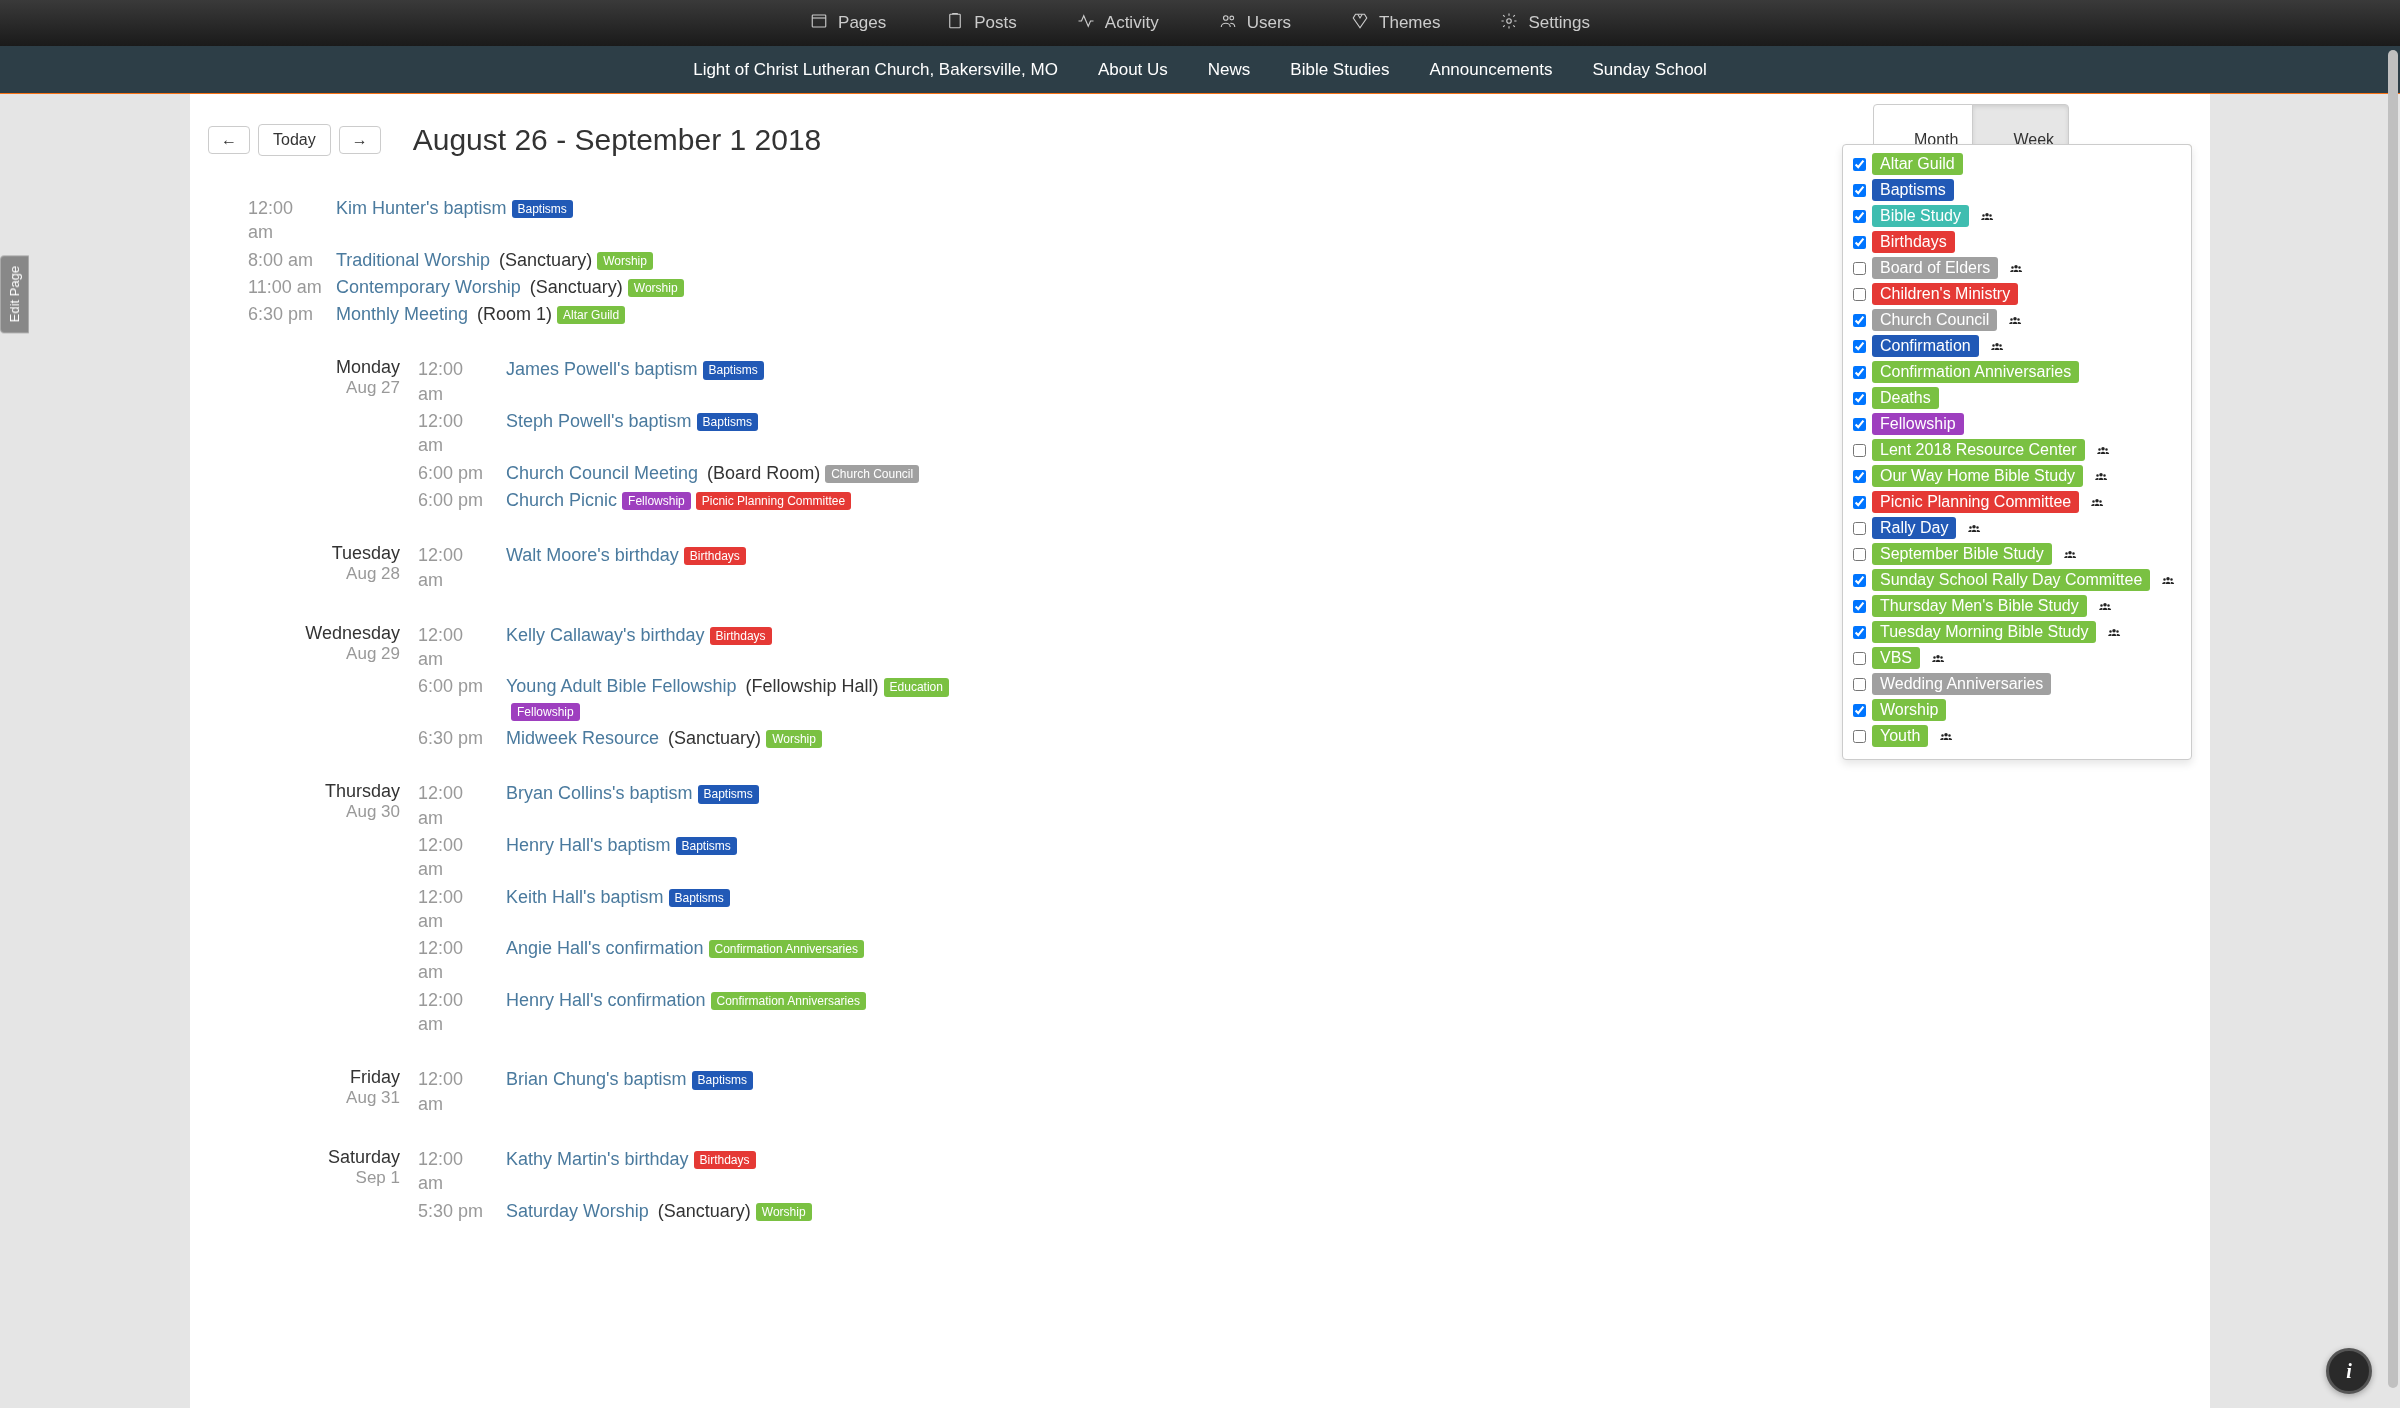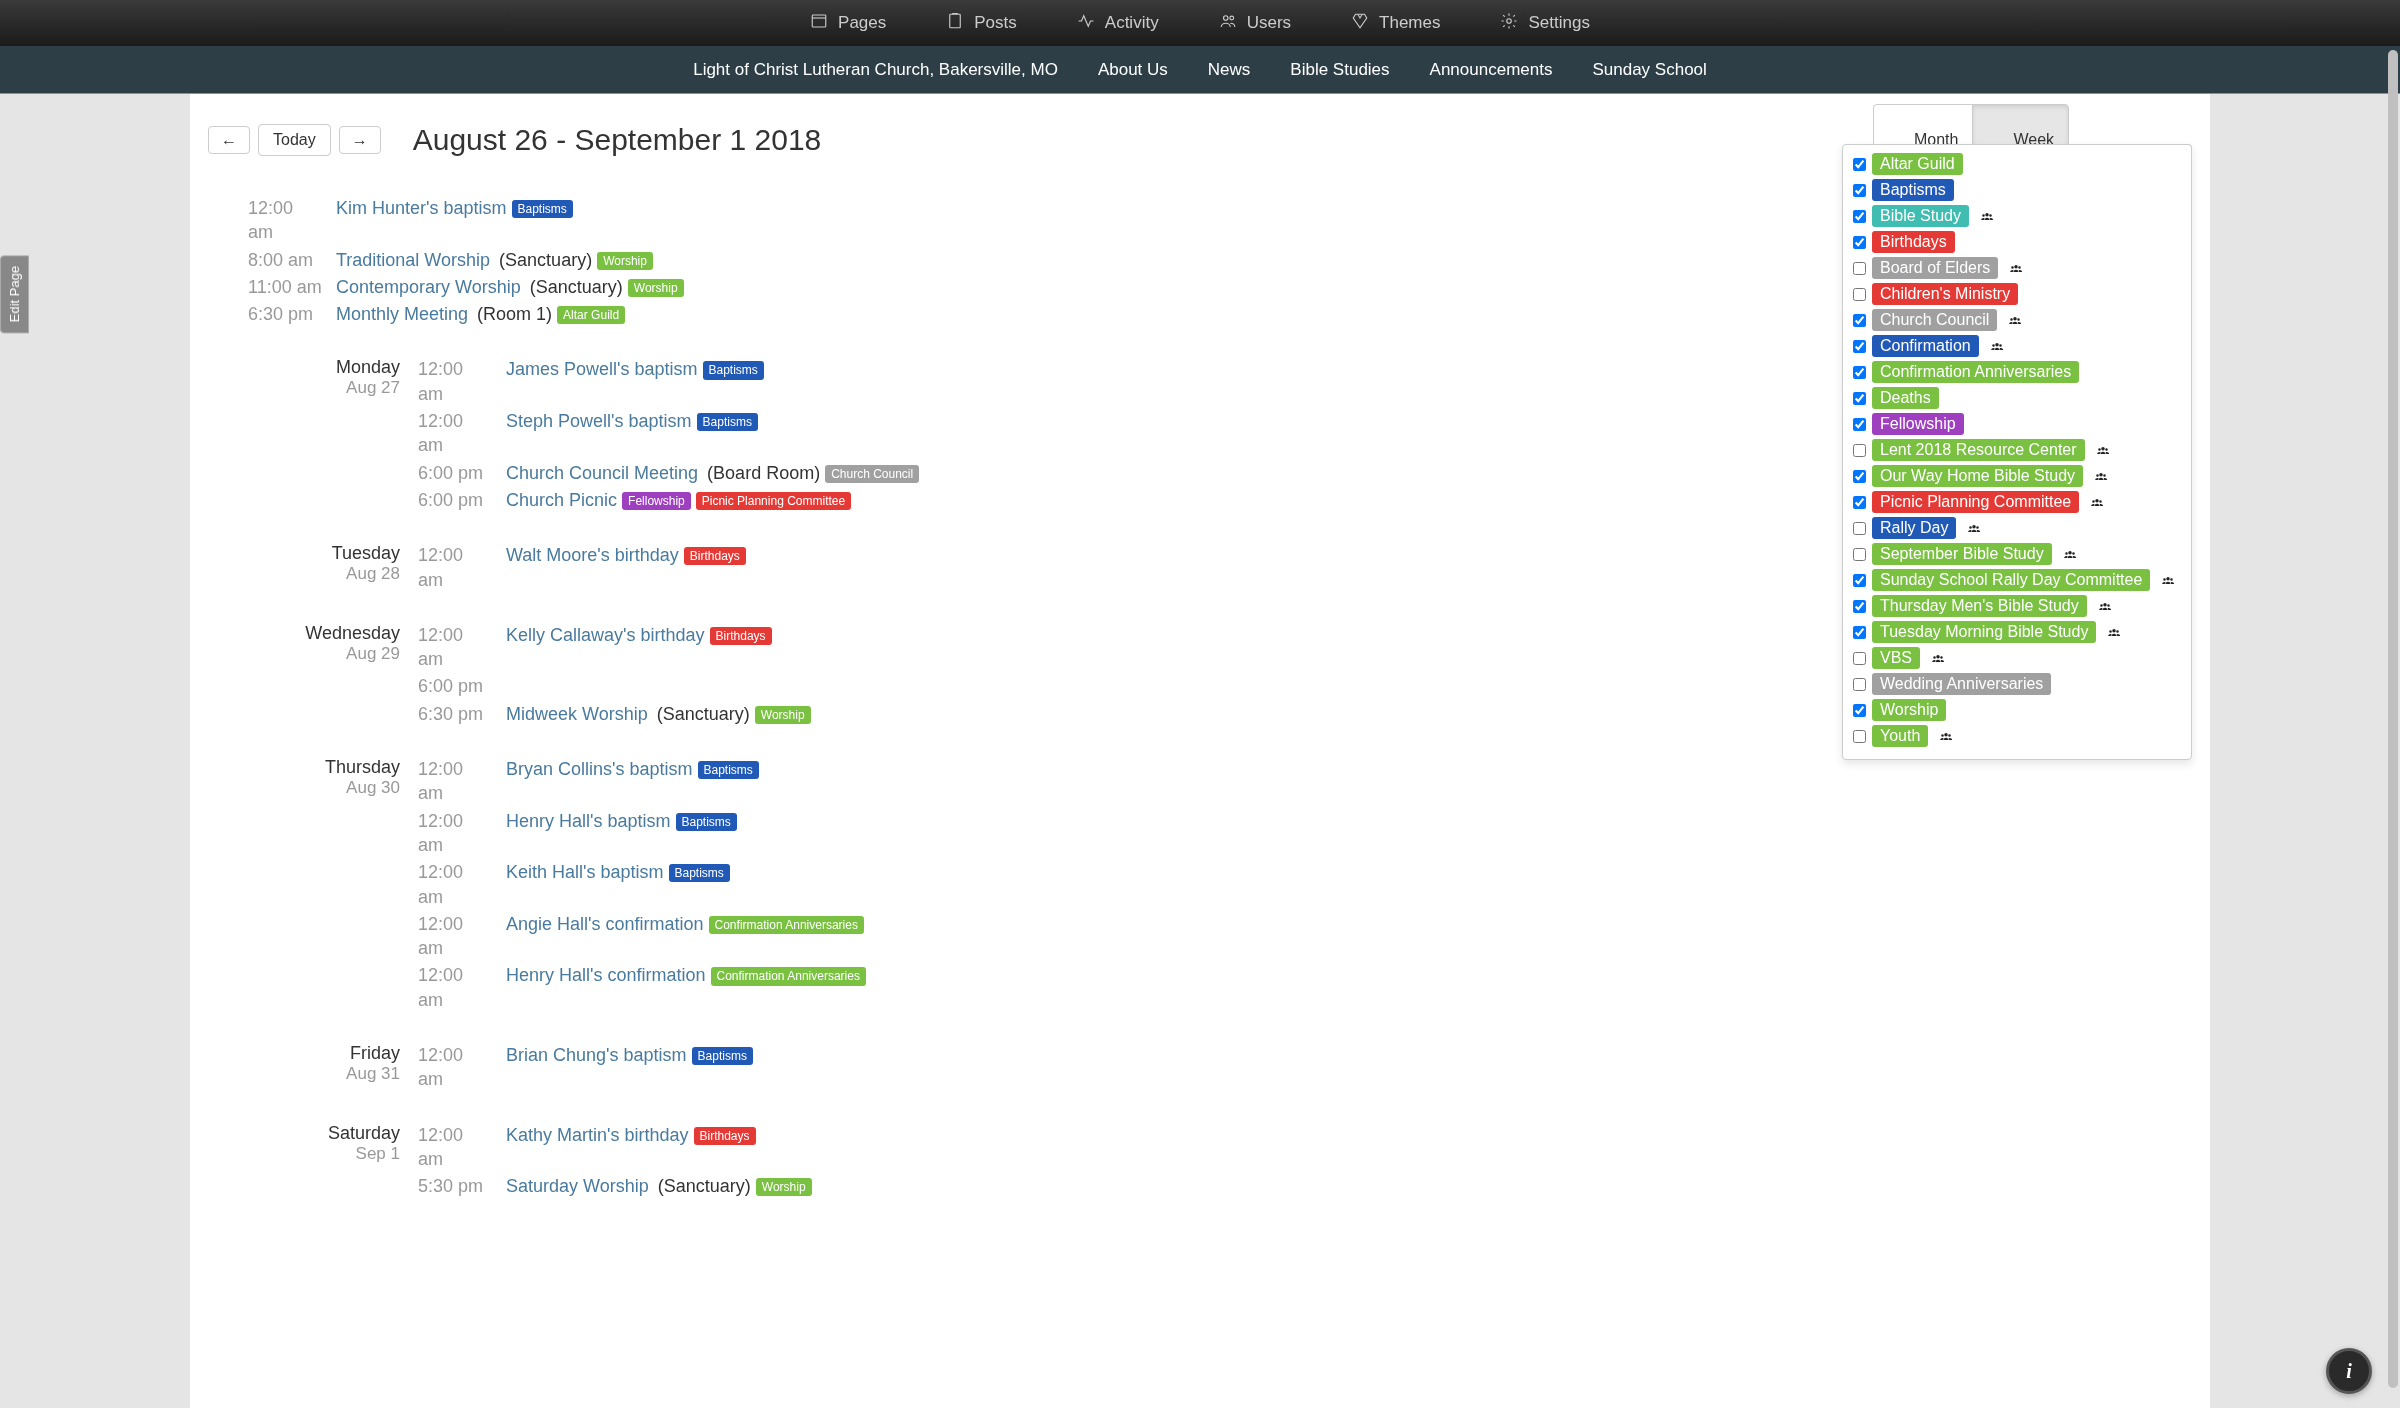--- a/index.html
+++ b/index.html
@@ -347,24 +347,25 @@
           <div class="day-name">Wednesday</div>
           <div class="day-date">Aug 29</div>
         </div>
         <div class="day-events">
           <div class="event-row">
             <span class="event-time">12:00 am</span>
             <span><span class="event-title">Kelly Callaway's birthday</span><span class="tag c-red">Birthdays</span></span>
           </div>
           <div class="event-row">
             <span class="event-time">6:00 pm</span>
+            <span><span class="event-title">Young Adult Bible Fellowship</span> <span class="event-location">(Fellowship Hall)</span><span class="tag c-green">Education</span><span class="tag c-purple">Fellowship</span></span>
           </div>
           <div class="event-row">
             <span class="event-time">6:30 pm</span>
-            <span><span class="event-title">Midweek Worship</span> <span class="event-location">(Sanctuary)</span><span class="tag c-green">Worship</span></span>
+            <span><span class="event-title">Midweek Resource</span> <span class="event-location">(Sanctuary)</span><span class="tag c-green">Worship</span></span>
           </div>
         </div>
       </div>
       <div class="day-block">
         <div class="day-header">
           <div class="day-name">Thursday</div>
           <div class="day-date">Aug 30</div>
         </div>
         <div class="day-events">
           <div class="event-row">

